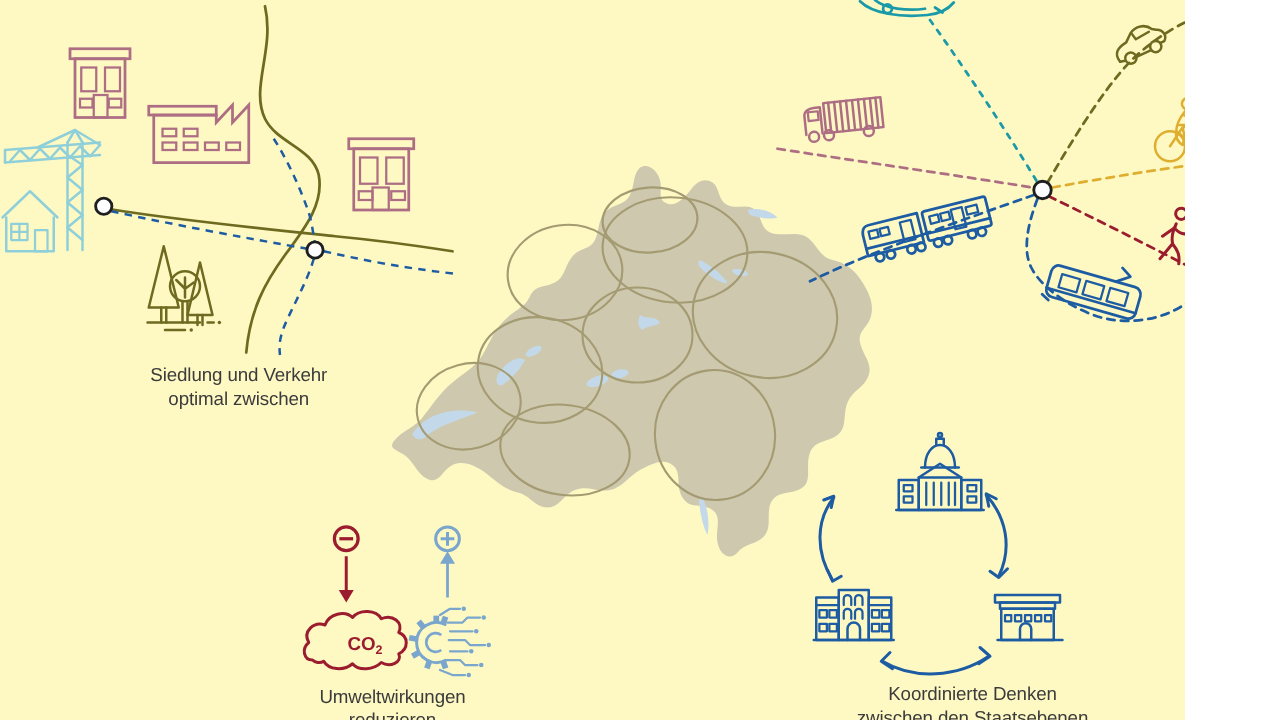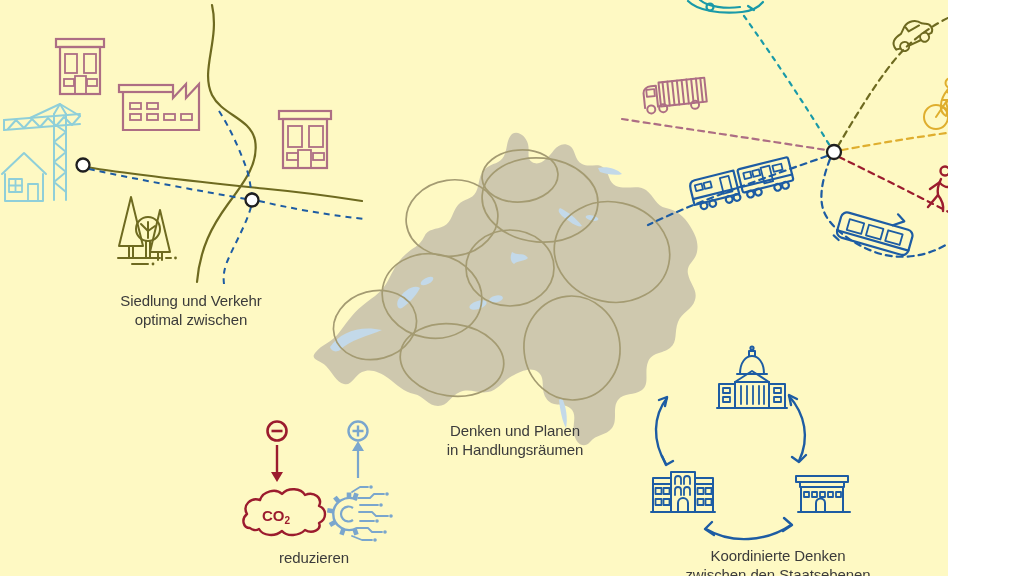--- a/index.html
+++ b/index.html
@@ -2,21 +2,21 @@
 <html style="--c-rose: #ad6e84; --c-teal_light: #8fcfd9; --c-teal: #1a9aa8; --c-olive: #6e6a20; --c-blue: #1d5ca3; --c-steel_blue: #7aa6cd; --c-red: #9b1c2e; --c-yellow: #dfae2e; --c-map_fill: #cec8ae; --c-lake: #c3d9e9; --c-loop: #a49b72; --c-node: #1f1f1f; --c-text: #3b3b3b;"><head>
 <meta charset="utf-8">
 <style>
   html,body{margin:0;padding:0;background:#fff;}
   #stage{position:relative;width:948px;height:576px;overflow:hidden;background:#fef9c3;
          font-family:"Liberation Sans",sans-serif;}
   #art{position:absolute;left:0;top:0;}
   .label{position:absolute;text-align:center;color:var(--c-text);
          font-size:15px;line-height:1.28;letter-spacing:-0.1px;}
   .label span{display:block;}
-  .co2{position:absolute;text-align:left;color:var(--c-red);font-weight:bold;
+  .co2{position:absolute;text-align:right;color:var(--c-red);font-weight:bold;
        font-size:15px;}
   .co2 .sub{display:inline;font-size:10px;vertical-align:-3px;}
   
   .s-rose{stroke:var(--c-rose);fill:none;}
   .s-tealL{stroke:var(--c-teal_light);fill:none;}
   .s-teal{stroke:var(--c-teal);fill:none;}
   .s-olive{stroke:var(--c-olive);fill:none;}
   .s-blue{stroke:var(--c-blue);fill:none;}
   .s-steel{stroke:var(--c-steel_blue);fill:none;}
   .s-red{stroke:var(--c-red);fill:none;}
@@ -367,27 +367,24 @@
       <path d="M783,531 L792,525 L784,518"></path>
     </g>
   </g>
 </svg>
 
 <div class="label" style="left:88px;top:291px;width:206px;">
   <span>Siedlung und Verkehr</span>
   <span>optimal zwischen</span>
 </div>
 
-<div class="label" style="left:415px;top:421px;width:200px;">
-  <span>Denken und Planen</span>
-  <span>in Handlungsräumen</span>
-</div>
 
 
 <div class="label" style="left:224px;top:548px;width:180px;">
+  <span>Umweltwirkungen</span>
   <span>reduzieren</span>
 </div>
 
 <div class="label" style="left:668px;top:546px;width:220px;">
   <span>Koordinierte Denken</span>
   <span>zwischen den Staatsebenen</span>
 </div>
 
 <div class="co2" style="left:262px;top:507px;width:44px;"><span>CO</span><span class="sub">2</span></div>
 

